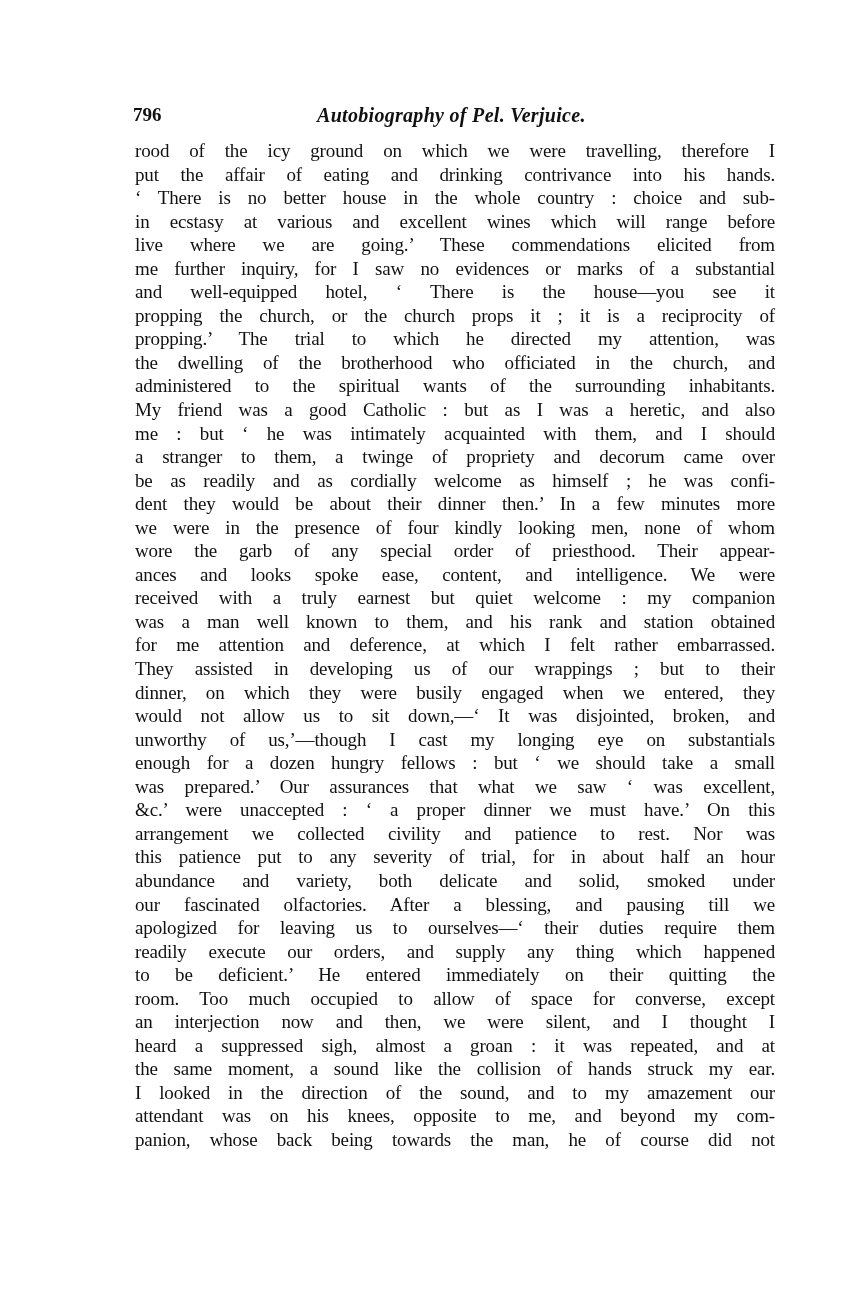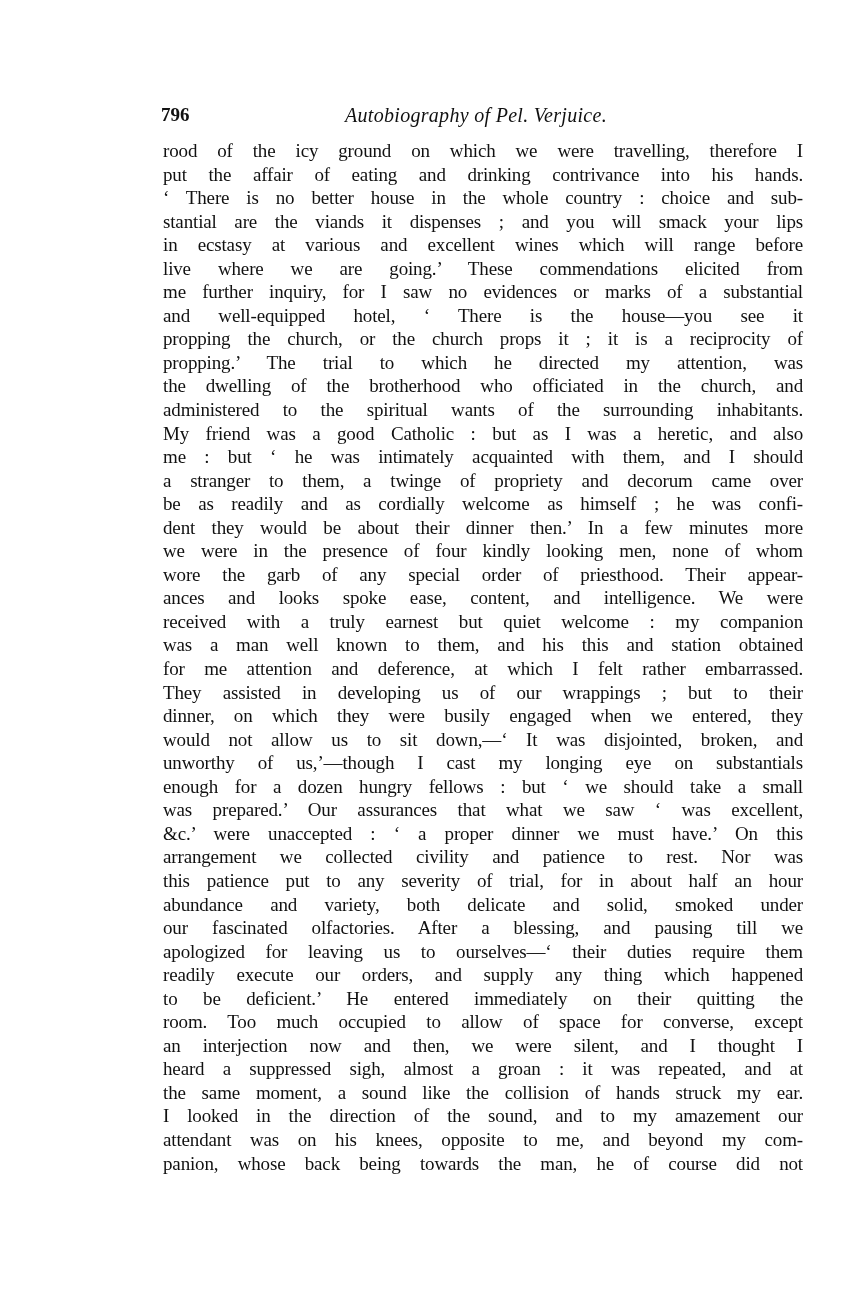--- a/index.html
+++ b/index.html
@@ -15,42 +15,41 @@
       font-family: "Liberation Serif", "DejaVu Serif", serif;
       color: #111111;
     }
     .page {
       position: absolute;
       left: 0;
       top: 0;
       width: 684px;
       height: 1298px;
       background: #ffffff;
-      margin-left: 28px;
     }
     .running-head {
       position: absolute;
       left: 133px;
       top: 104px;
       width: 640px;
       height: 26px;
     }
     .page-number {
       position: absolute;
       left: 0;
       top: 0;
       font-weight: bold;
       font-size: 19px;
       letter-spacing: 0px;
     }
     .running-title {
       position: absolute;
       left: 184px;
       top: 0;
-      font-weight: normal;
+      font-weight: bold;
       font-style: italic;
       font-size: 20px;
       letter-spacing: 0.3px;
     }
     .body-text {
       position: absolute;
       left: 135px;
       top: 139px;
       width: 640px;
     }
@@ -76,39 +75,38 @@
 
   <div class="running-head">
     <span class="page-number">796</span>
     <span class="running-title">Autobiography of Pel. Verjuice.</span>
   </div>
 
   <div class="body-text">
     <span class="line">rood of the icy ground on which we were travelling, therefore I</span>
     <span class="line">put the affair of eating and drinking contrivance into his hands.</span>
     <span class="line">‘ There is no better house in the whole country : choice and sub-</span>
-    <span class="line">stantial are the viands it dispenses ; and you will smack your lips</span>
     <span class="line">in ecstasy at various and excellent wines which will range before</span>
     <span class="line">live where we are going.’ These commendations elicited from</span>
     <span class="line">me further inquiry, for I saw no evidences or marks of a substantial</span>
     <span class="line">and well-equipped hotel, ‘ There is the house—you see it</span>
     <span class="line">propping the church, or the church props it ; it is a reciprocity of</span>
     <span class="line">propping.’ The trial to which he directed my attention, was</span>
     <span class="line">the dwelling of the brotherhood who officiated in the church, and</span>
     <span class="line">administered to the spiritual wants of the surrounding inhabitants.</span>
     <span class="line">My friend was a good Catholic : but as I was a heretic, and also</span>
     <span class="line">me : but ‘ he was intimately acquainted with them, and I should</span>
     <span class="line">a stranger to them, a twinge of propriety and decorum came over</span>
     <span class="line">be as readily and as cordially welcome as himself ; he was confi-</span>
     <span class="line">dent they would be about their dinner then.’ In a few minutes more</span>
     <span class="line">we were in the presence of four kindly looking men, none of whom</span>
     <span class="line">wore the garb of any special order of priesthood. Their appear-</span>
     <span class="line">ances and looks spoke ease, content, and intelligence. We were</span>
     <span class="line">received with a truly earnest but quiet welcome : my companion</span>
-    <span class="line">was a man well known to them, and his this and station obtained</span>
+    <span class="line">was a man well known to them, and his rank and station obtained</span>
     <span class="line">for me attention and deference, at which I felt rather embarrassed.</span>
     <span class="line">They assisted in developing us of our wrappings ; but to their</span>
     <span class="line">dinner, on which they were busily engaged when we entered, they</span>
     <span class="line">would not allow us to sit down,—‘ It was disjointed, broken, and</span>
     <span class="line">unworthy of us,’—though I cast my longing eye on substantials</span>
     <span class="line">enough for a dozen hungry fellows : but ‘ we should take a small</span>
     <span class="line">was prepared.’ Our assurances that what we saw ‘ was excellent,</span>
     <span class="line">&amp;c.’ were unaccepted : ‘ a proper dinner we must have.’ On this</span>
     <span class="line">arrangement we collected civility and patience to rest. Nor was</span>
     <span class="line">this patience put to any severity of trial, for in about half an hour</span>

